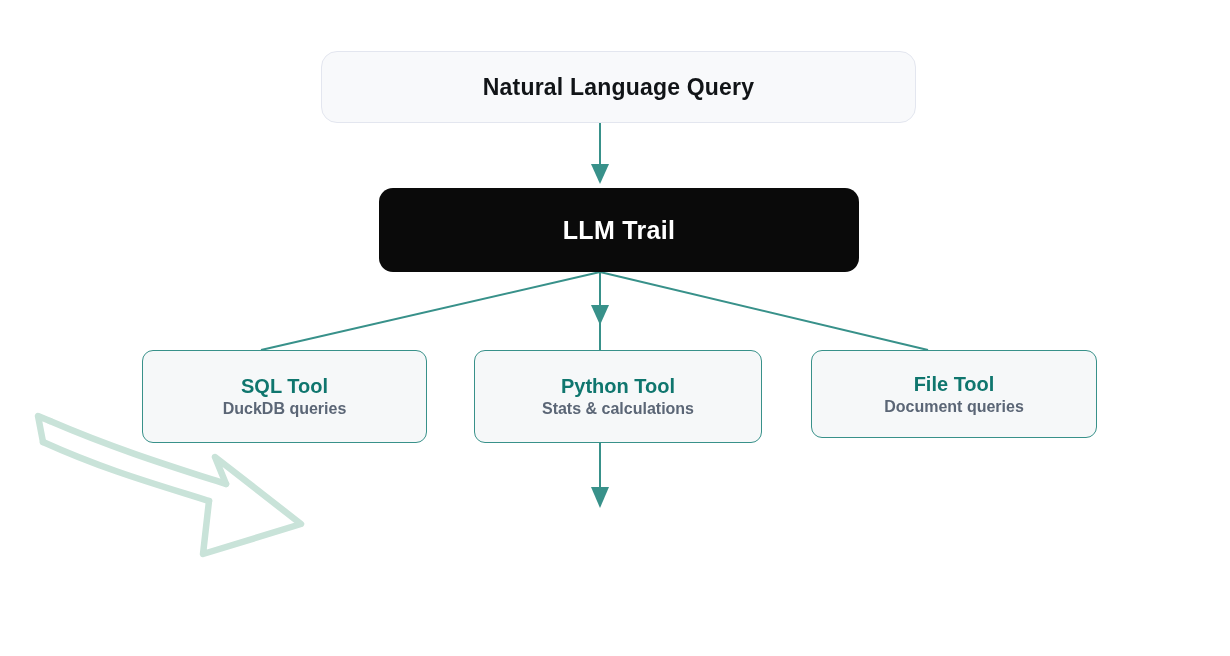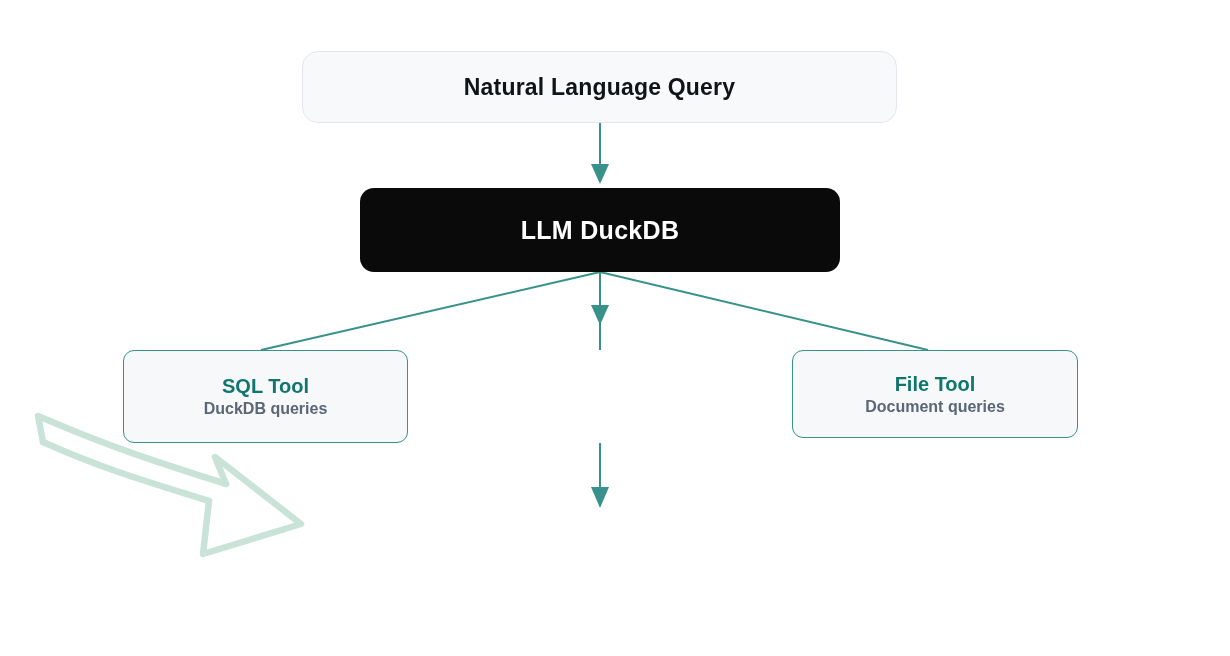--- a/index.html
+++ b/index.html
@@ -22,20 +22,21 @@
   .doodle     { stroke: var(--doodle, #c9e3d9); stroke-width: 6.5; fill: none;
                 stroke-linecap: round; stroke-linejoin: round; }
   .node {
     position: absolute;
     box-sizing: border-box;
     display: flex;
     flex-direction: column;
     align-items: center;
     justify-content: center;
     text-align: left;
+    margin-left: 19px;
   }
   .node.plain {
     background: var(--plain-fill, #f8f9fb);
     border: 1.5px solid var(--plain-border, #e3e6ef);
     border-radius: 16px;
   }
   .node.agent {
     background: var(--agent-fill, #0a0a0a);
     border-radius: 14px;
   }
@@ -89,28 +90,32 @@
     <path class="doodle" d="M50 421 C115 449 170 466 226 484"></path>
     <path class="doodle" d="M43 442 C105 470 155 484 209 501"></path>
     <path class="doodle" d="M226 484 L215 457 L301 524 L203 554 L209 501"></path>
   </svg>
 
   <div class="node plain" id="node-query">
     <span class="label-lg">Natural Language Query</span>
   </div>
 
   <div class="node agent" id="node-agent">
-    <span class="label-agent">LLM DuckDB</span>
+    <span class="label-agent">LLM Trail</span>
   </div>
 
   <div class="node tool" id="node-sql">
     <span class="tool-title">SQL Tool</span>
     <span class="tool-sub">DuckDB queries</span>
   </div>
 
+  <div class="node tool" id="node-python">
+    <span class="tool-title">Python Tool</span>
+    <span class="tool-sub">Stats &amp; calculations</span>
+  </div>
 
   <div class="node tool" id="node-file">
     <span class="tool-title">File Tool</span>
     <span class="tool-sub">Document queries</span>
   </div>
 
 
 </div>
 
 </body></html>

